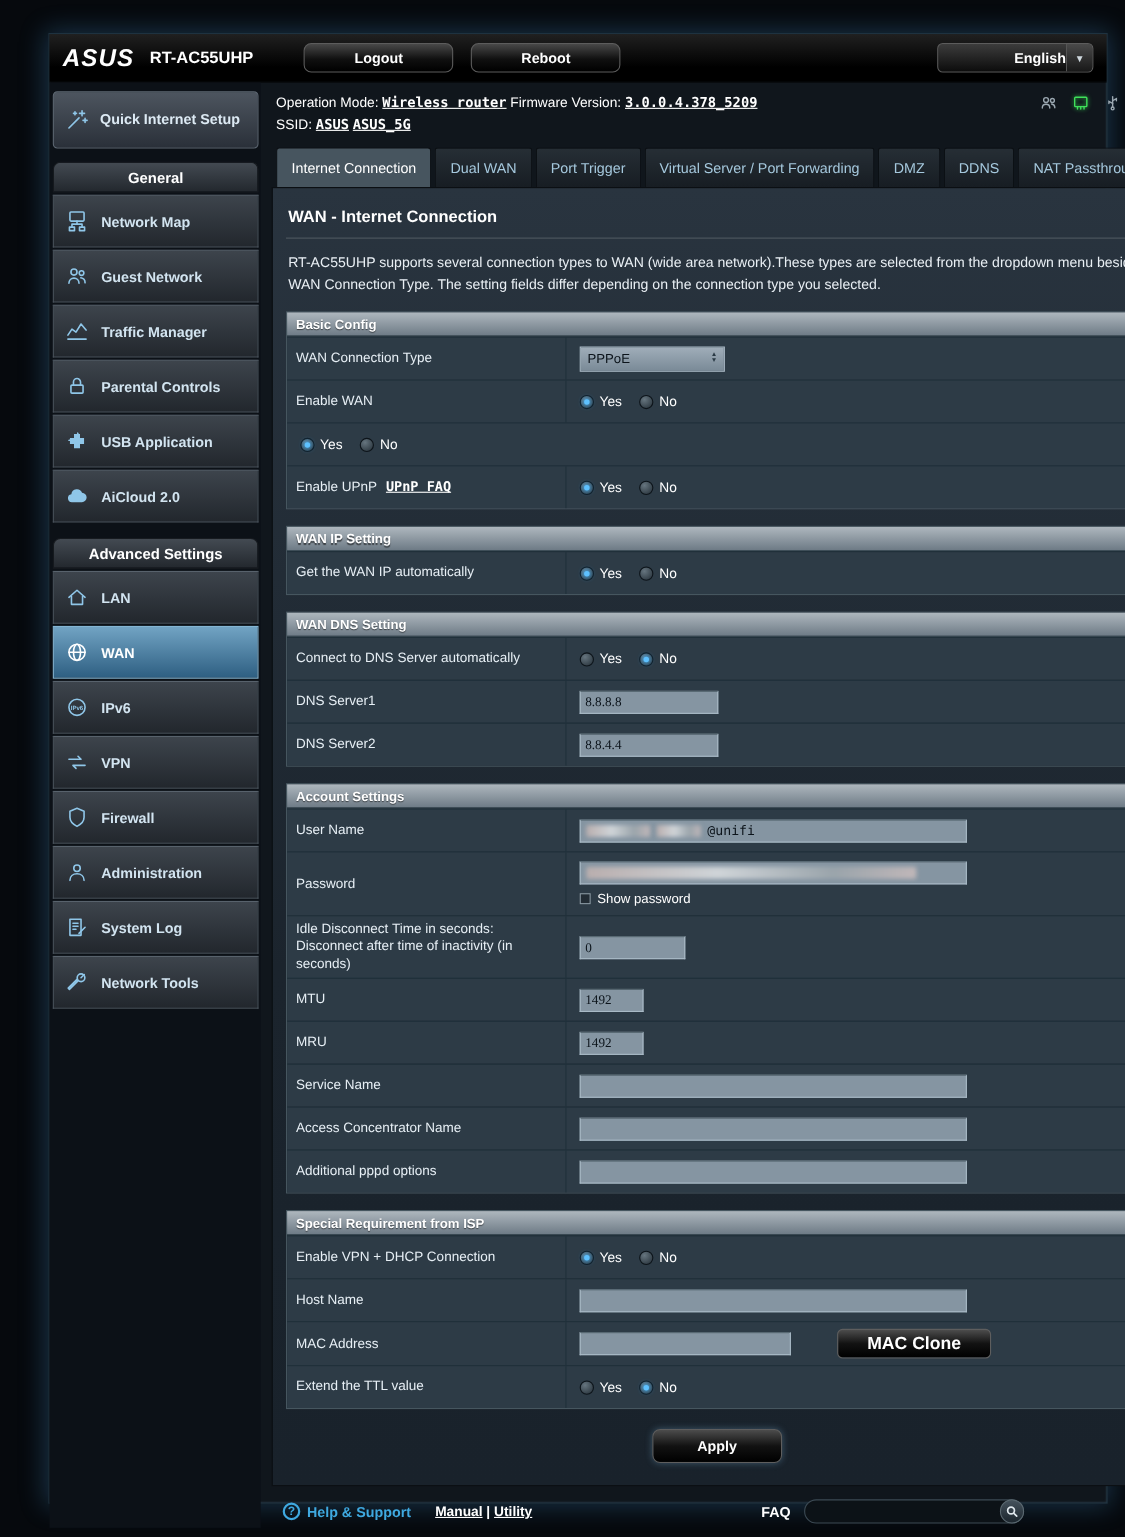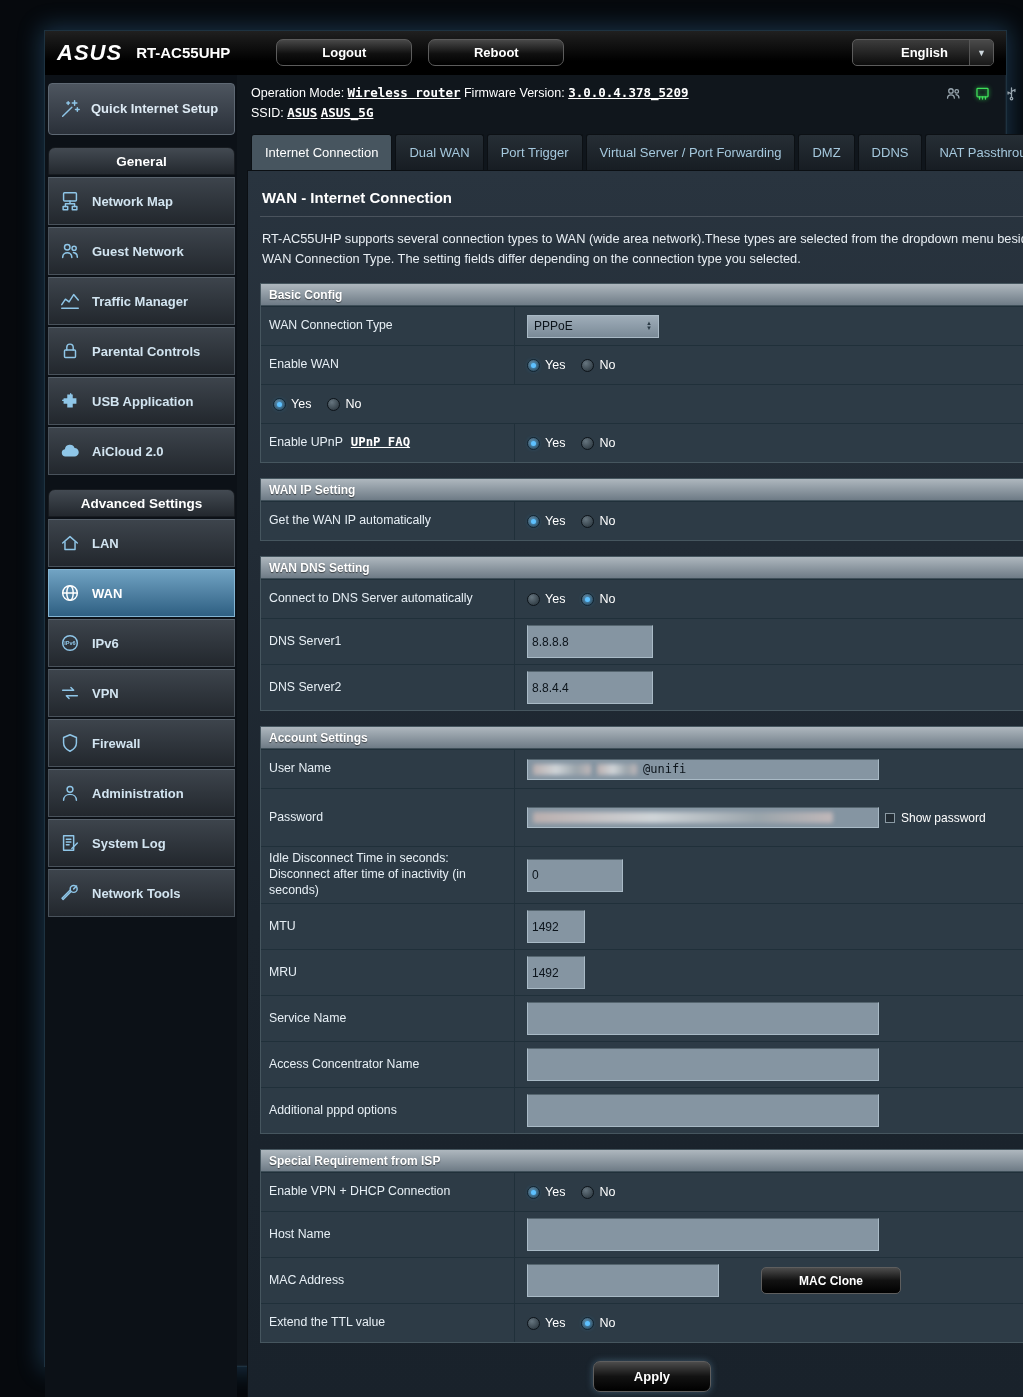--- a/index.html
+++ b/index.html
@@ -13,21 +13,21 @@
 
   
   .topbar { height:44px; flex:none; background:linear-gradient(#202020,#000 70%); display:flex; align-items:center; padding:0 12px; border-bottom:1px solid #000; }
   .logo { color:#fff; font-style:italic; font-weight:bold; font-size:22px; letter-spacing:1px; }
   .model { color:#fff; font-weight:bold; font-size:15px; margin-left:14px; }
   .tb-btn { width:136px; height:27px; margin-left:16px; background:linear-gradient(#484848,#101010 55%,#000);
     border:1px solid #5c5c5c; border-radius:7px; color:#fff; font-weight:bold; font-size:13px; cursor:pointer; }
   .tb-btn.first { margin-left:46px; }
   .lang { margin-left:auto; width:142px; height:27px; background:linear-gradient(#3c3c3c,#0c0c0c);
     border:1px solid #5c5c5c; border-radius:5px; display:flex; align-items:center; color:#fff; font-weight:bold; font-size:13px; cursor:pointer; }
-  .lang .lbl { flex:1; text-align:left;padding-left:48px; }
+  .lang .lbl { flex:1; text-align:right;padding-left:48px; }
   .lang .arr { width:24px; height:100%; border-left:1px solid #555; display:flex; align-items:center; justify-content:center; font-size:9px; color:#cfd8de; background:linear-gradient(#4a4a4a,#181818); border-radius:0 4px 4px 0; }
 
   
   .bodyrow { flex:1; display:flex; align-items:stretch; }
 
   
   .sidebar { width:192px; flex:none; background:#0c1117; padding:8px 2px 0 3px; }
   .qis { height:52px; background:linear-gradient(#4d555f,#2a3039); border:1px solid #5e6873; border-radius:4px;
     display:flex; align-items:center; gap:9px; padding:0 9px; color:#ddeaf4; font-weight:bold; font-size:13px; line-height:1.25; cursor:pointer; margin-bottom:12px; }
   .nav-header { height:28px; background:linear-gradient(#434a52,#23282e); border:1px solid #171b20; border-radius:7px 7px 0 0;
@@ -69,37 +69,37 @@
   .row { display:flex; align-items:stretch; background:#2d3b46; border-top:1px solid #20303a; min-height:39px; }
   .row:first-of-type { border-top:none; }
   .cl { width:254px; flex:none; padding:4px 8px; font-size:12.3px; color:#e7eff5; display:flex; align-items:center; gap:8px; flex-wrap:wrap; border-right:1px solid #20303a; line-height:1.3; }
   .cv { flex:1; padding:6px 12px; display:flex; align-items:center; gap:16px; color:#fff; font-size:12.5px; }
 
   .ropt { display:flex; align-items:center; gap:5px; cursor:pointer; }
   .radio { width:13px; height:13px; border-radius:50%; background:radial-gradient(circle at 35% 30%,#66757f,#232e36); border:1px solid #0d141a; position:relative; flex:none; }
   .radio.on::after { content:""; position:absolute; left:3px; top:3px; width:5px; height:5px; border-radius:50%; background:#5ec1ff; box-shadow:0 0 5px 1px #3aa9f0; }
   .rtext { color:#fff; }
 
-  input.fld { height:33px; background:#8595a2; border:1px solid #a9bac6; border-top-color:#55656f; color:#0c141b;
-    font-family:Liberation Sans, sans-serif; font-size:12px; padding:0 4px; }
+  input.fld { height:21px; background:#8595a2; border:1px solid #a9bac6; border-top-color:#55656f; color:#0c141b;
+    font-family:Liberation Serif, serif; font-size:12px; padding:0 4px; }
   .w-dns { width:126px; } .w-wide { width:352px; } .w-idle { width:96px; } .w-num { width:58px; } .w-mac { width:192px; }
 
   .fakefld { height:21px; background:#8595a2; border:1px solid #a9bac6; border-top-color:#55656f; display:flex; align-items:center; padding:0 5px; gap:6px; overflow:hidden; }
   .blurchunk { height:11px; border-radius:2px; background:linear-gradient(90deg,#b9aeae,#cfd4d8 40%,#9aa4ab 75%,#c0b7b9); filter:blur(2px); }
   .masktext { color:#0c141b; font-family:"DejaVu Sans Mono",monospace; font-size:12px; }
-  .pwd-stack { display:flex; gap:6px; }
+  .pwd-stack { display:flex; flex-direction:column; gap:6px; }
   .showpwd { display:flex; align-items:center; gap:6px; color:#fff; font-size:12px; cursor:pointer; }
   .checkbox { width:10px; height:10px; background:#222c34; border:1px solid #8a99a3; flex:none; }
 
   .select { width:132px; height:23px; background:linear-gradient(#9fadb9,#7a8a97); border:1px solid #a9b9c5;
     display:flex; align-items:center; justify-content:space-between; padding:0 6px; color:#0c141b; font-size:12px; cursor:pointer; }
   .sel-arrows { display:flex; flex-direction:column; line-height:5px; font-size:6px; color:#2a3a45; }
 
   .btn-dark { background:linear-gradient(#4c4c4c,#121212 50%,#000); border:1px solid #5e5e5e; border-radius:5px;
-    color:#fff; font-weight:bold; font-size:12px; cursor:pointer; }
+    color:#fff; font-weight:bold; font-size:16px; cursor:pointer; }
   .mac-clone { width:140px; height:27px; margin-left:26px; }
   .apply-wrap { text-align:center; margin:18px 0 4px 0; }
   .apply { width:118px; height:31px; font-size:13px; box-shadow:0 0 7px rgba(130,190,230,.35); border-radius:7px; }
 
   
   .footer { display:flex; align-items:center; padding:12px 6px 4px 10px; }
   .help-ico { width:16px; height:16px; border-radius:50%; border:2px solid #3fa9e0; color:#3fa9e0; font-weight:bold; font-size:11px;
     display:flex; align-items:center; justify-content:center; flex:none; }
   .help-txt { color:#3fa9e0; font-weight:bold; font-size:13px; margin-left:6px; cursor:pointer; }
   .man-links { margin-left:22px; color:#fff; font-weight:bold; font-size:12.5px; }

